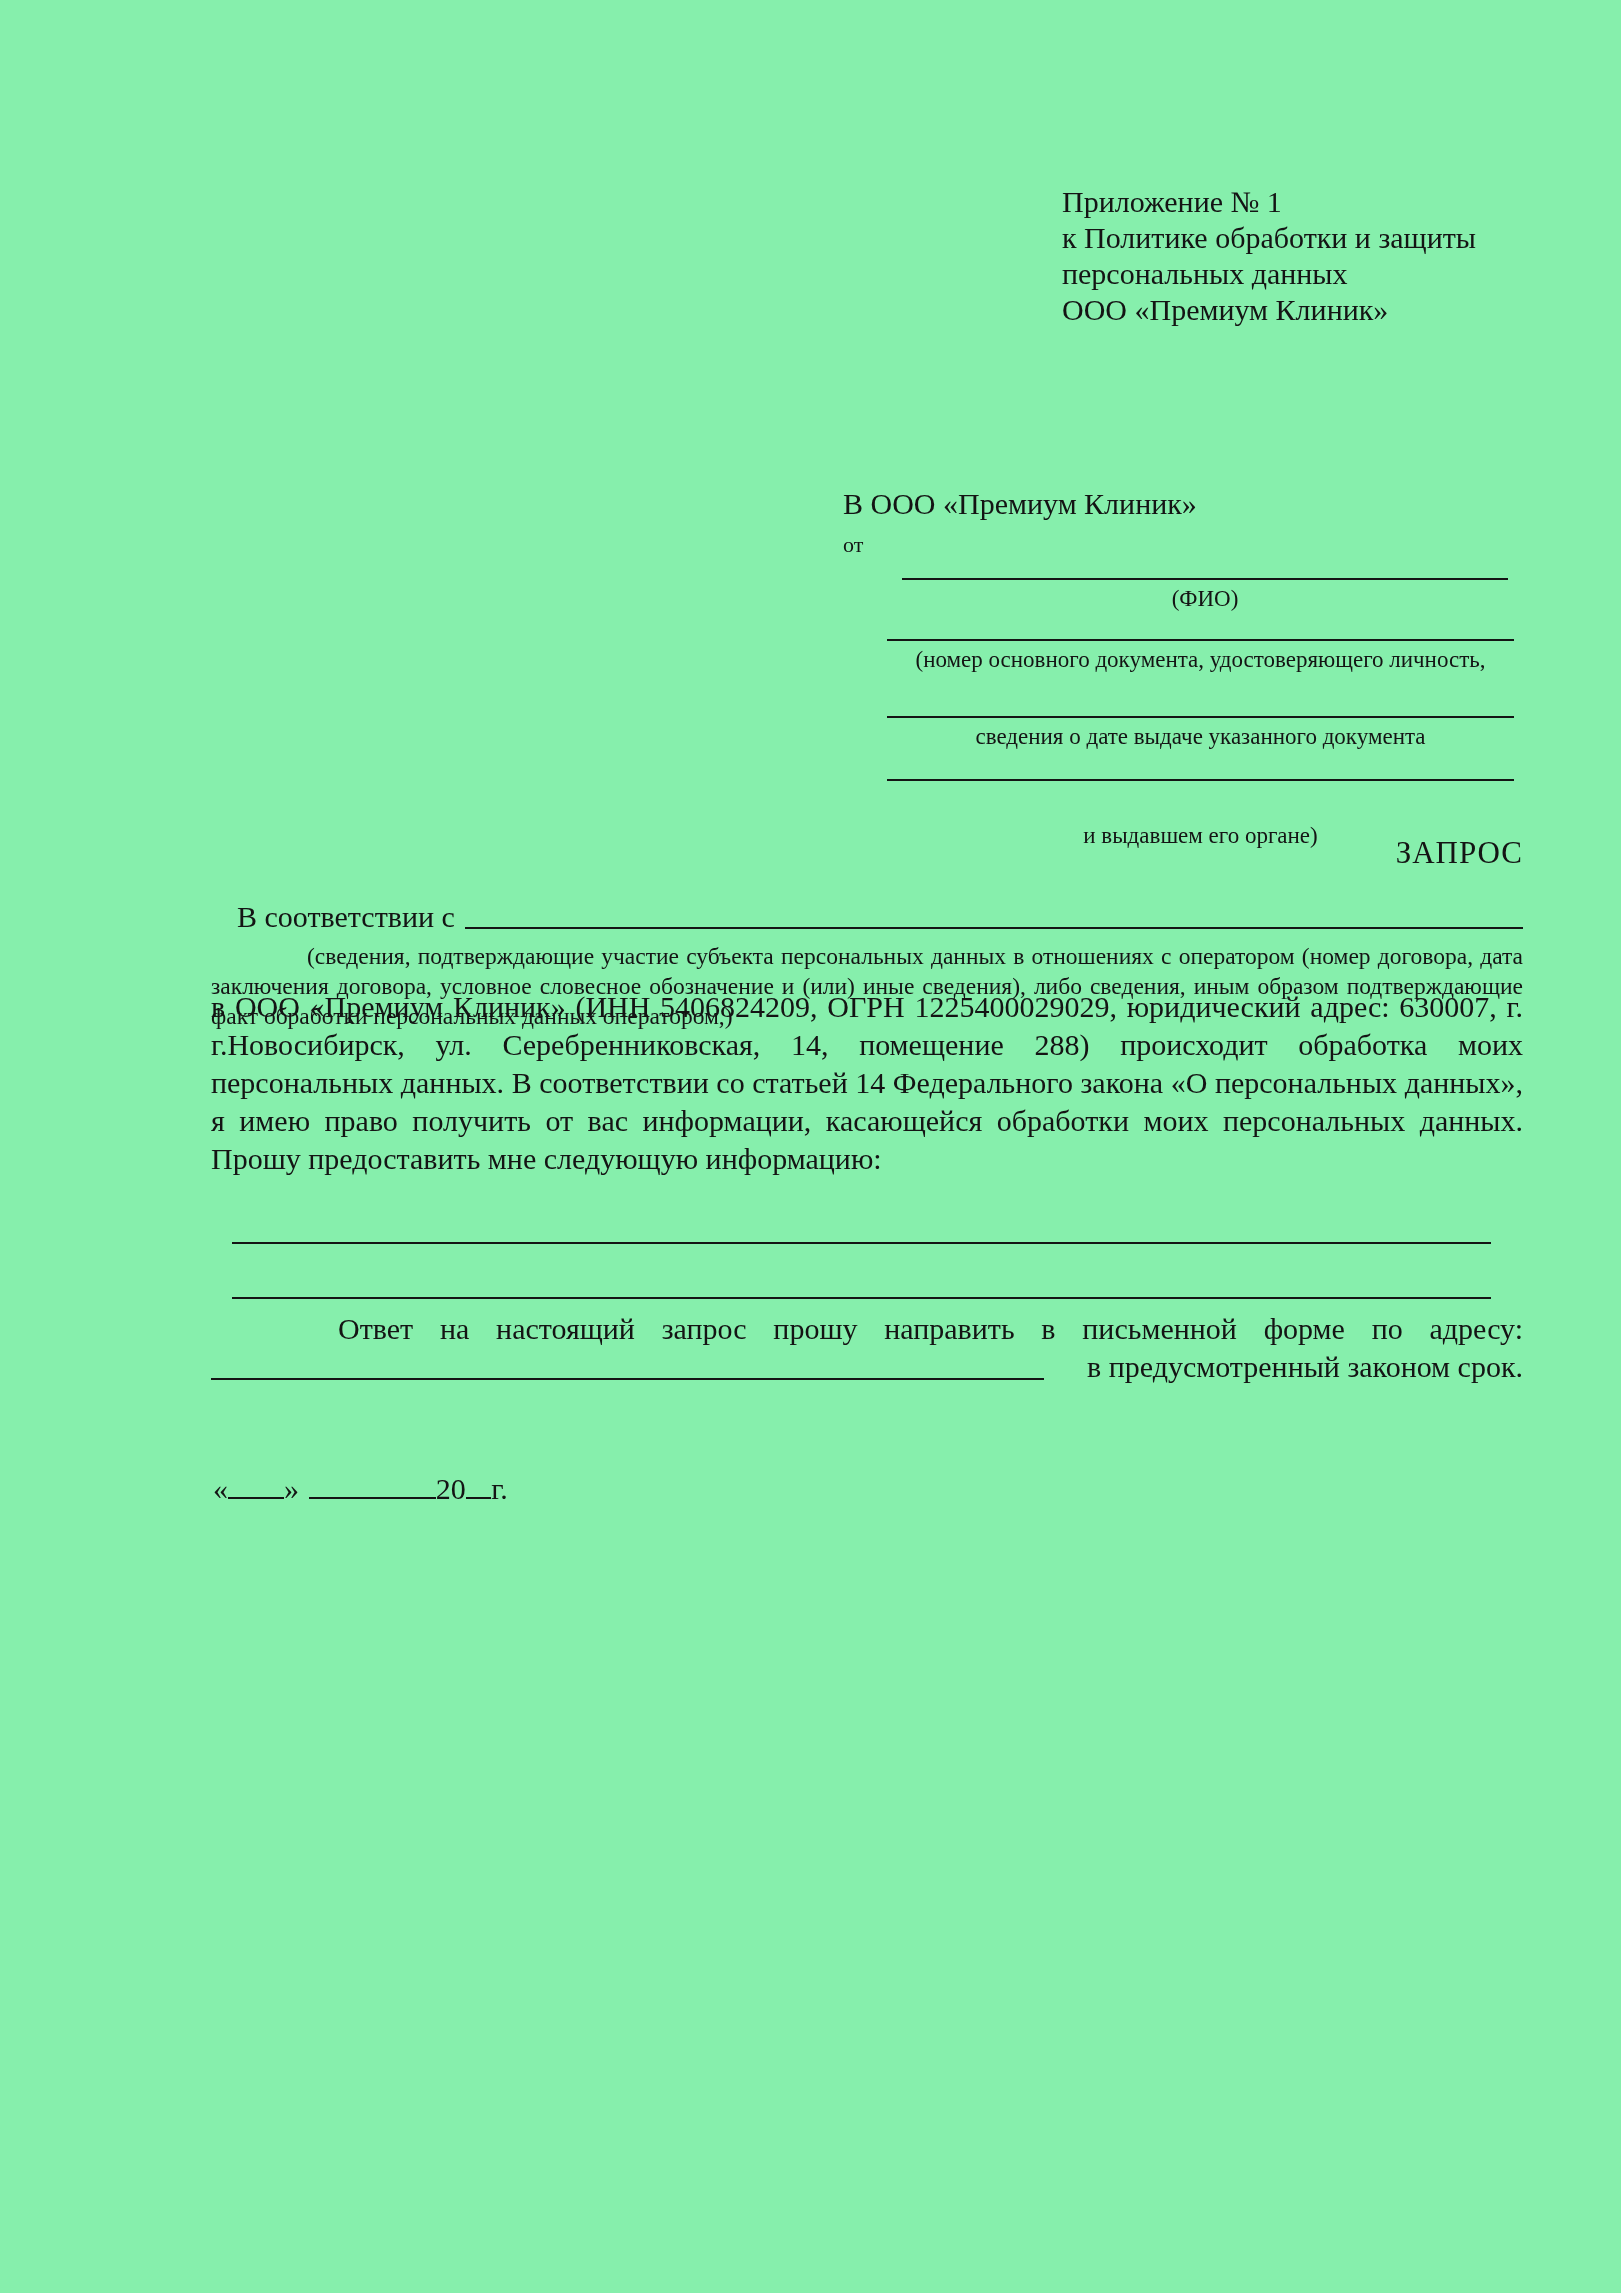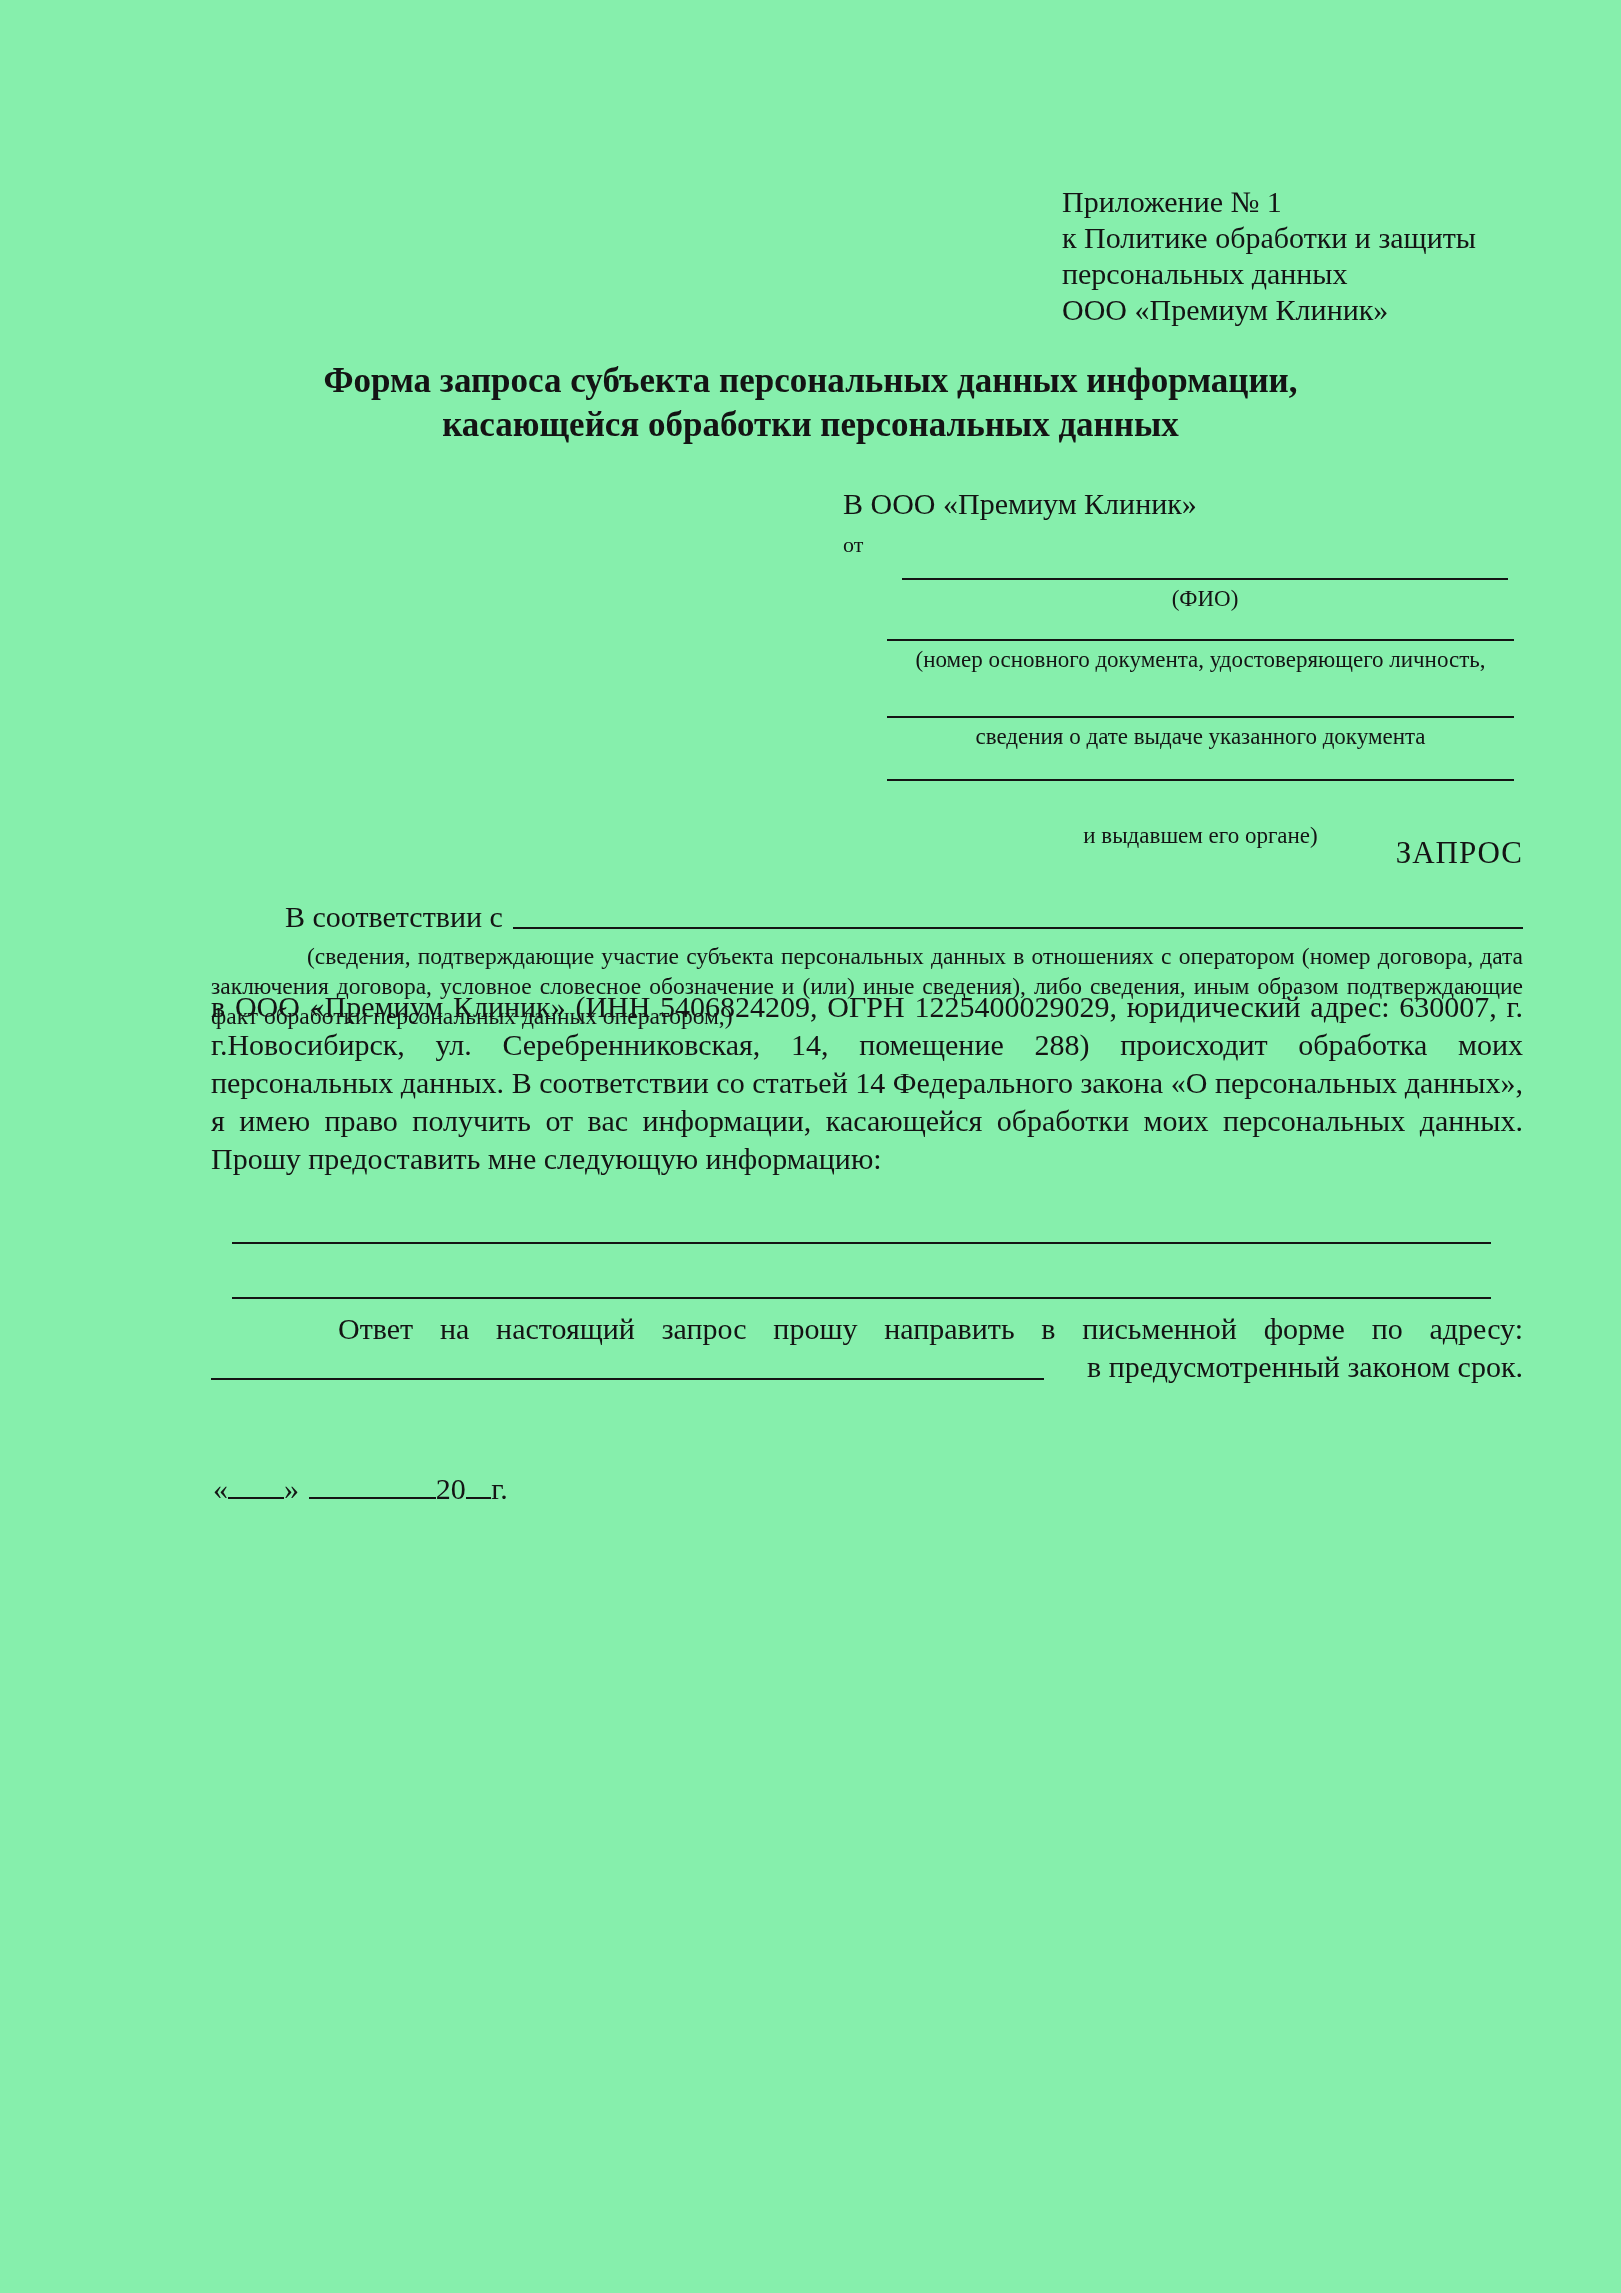--- a/index.html
+++ b/index.html
@@ -38,21 +38,21 @@
   .zapros-heading {
     left: 211px; width: 1312px; top: 835px;
     text-align: right; font-size: 31px; letter-spacing: 1px;
   }
 
   .accordance {
     left: 211px; width: 1312px; top: 898px;
     font-size: 30px; line-height: 37px;
     display: flex; align-items: flex-end;
   }
-  .accordance .lead { margin-left: 74px; white-space: nowrap; }
+  .accordance .lead { margin-left: 26px; white-space: nowrap; }
   .fill {
     flex: 1 1 auto;
     border-bottom: 2.9px solid #141414;
     height: 0; margin-bottom: 5.9px; margin-left: 9.8px;
   }
 
   .note {
     left: 211px; width: 1312px; top: 941px;
     font-size: 23.5px; line-height: 30px;
     text-align: justify; text-indent: 96px;
@@ -96,24 +96,20 @@
 
 <div class="page">
 
   <div class="abs appendix">
     <div>Приложение № 1</div>
     <div>к Политике обработки и защиты</div>
     <div>персональных данных</div>
     <div>ООО «Премиум Клиник»</div>
   </div>
 
-  <div class="abs doc-title">
-    <div>Форма запроса субъекта персональных данных информации,</div>
-    <div>касающейся обработки персональных данных</div>
-  </div>
 
   <div class="abs recipient-to">В ООО «Премиум Клиник»</div>
   <div class="abs recipient-from">от</div>
 
   <div class="abs rule" style="left:902px; top:578px; width:606px;"></div>
   <div class="abs cap" style="left:902px; top:585px; width:606px;">(ФИО)</div>
 
   <div class="abs rule" style="left:887px; top:639px; width:627px;"></div>
   <div class="abs cap" style="left:887px; top:646px; width:627px;">(номер основного документа, удостоверяющего личность,</div>
 

